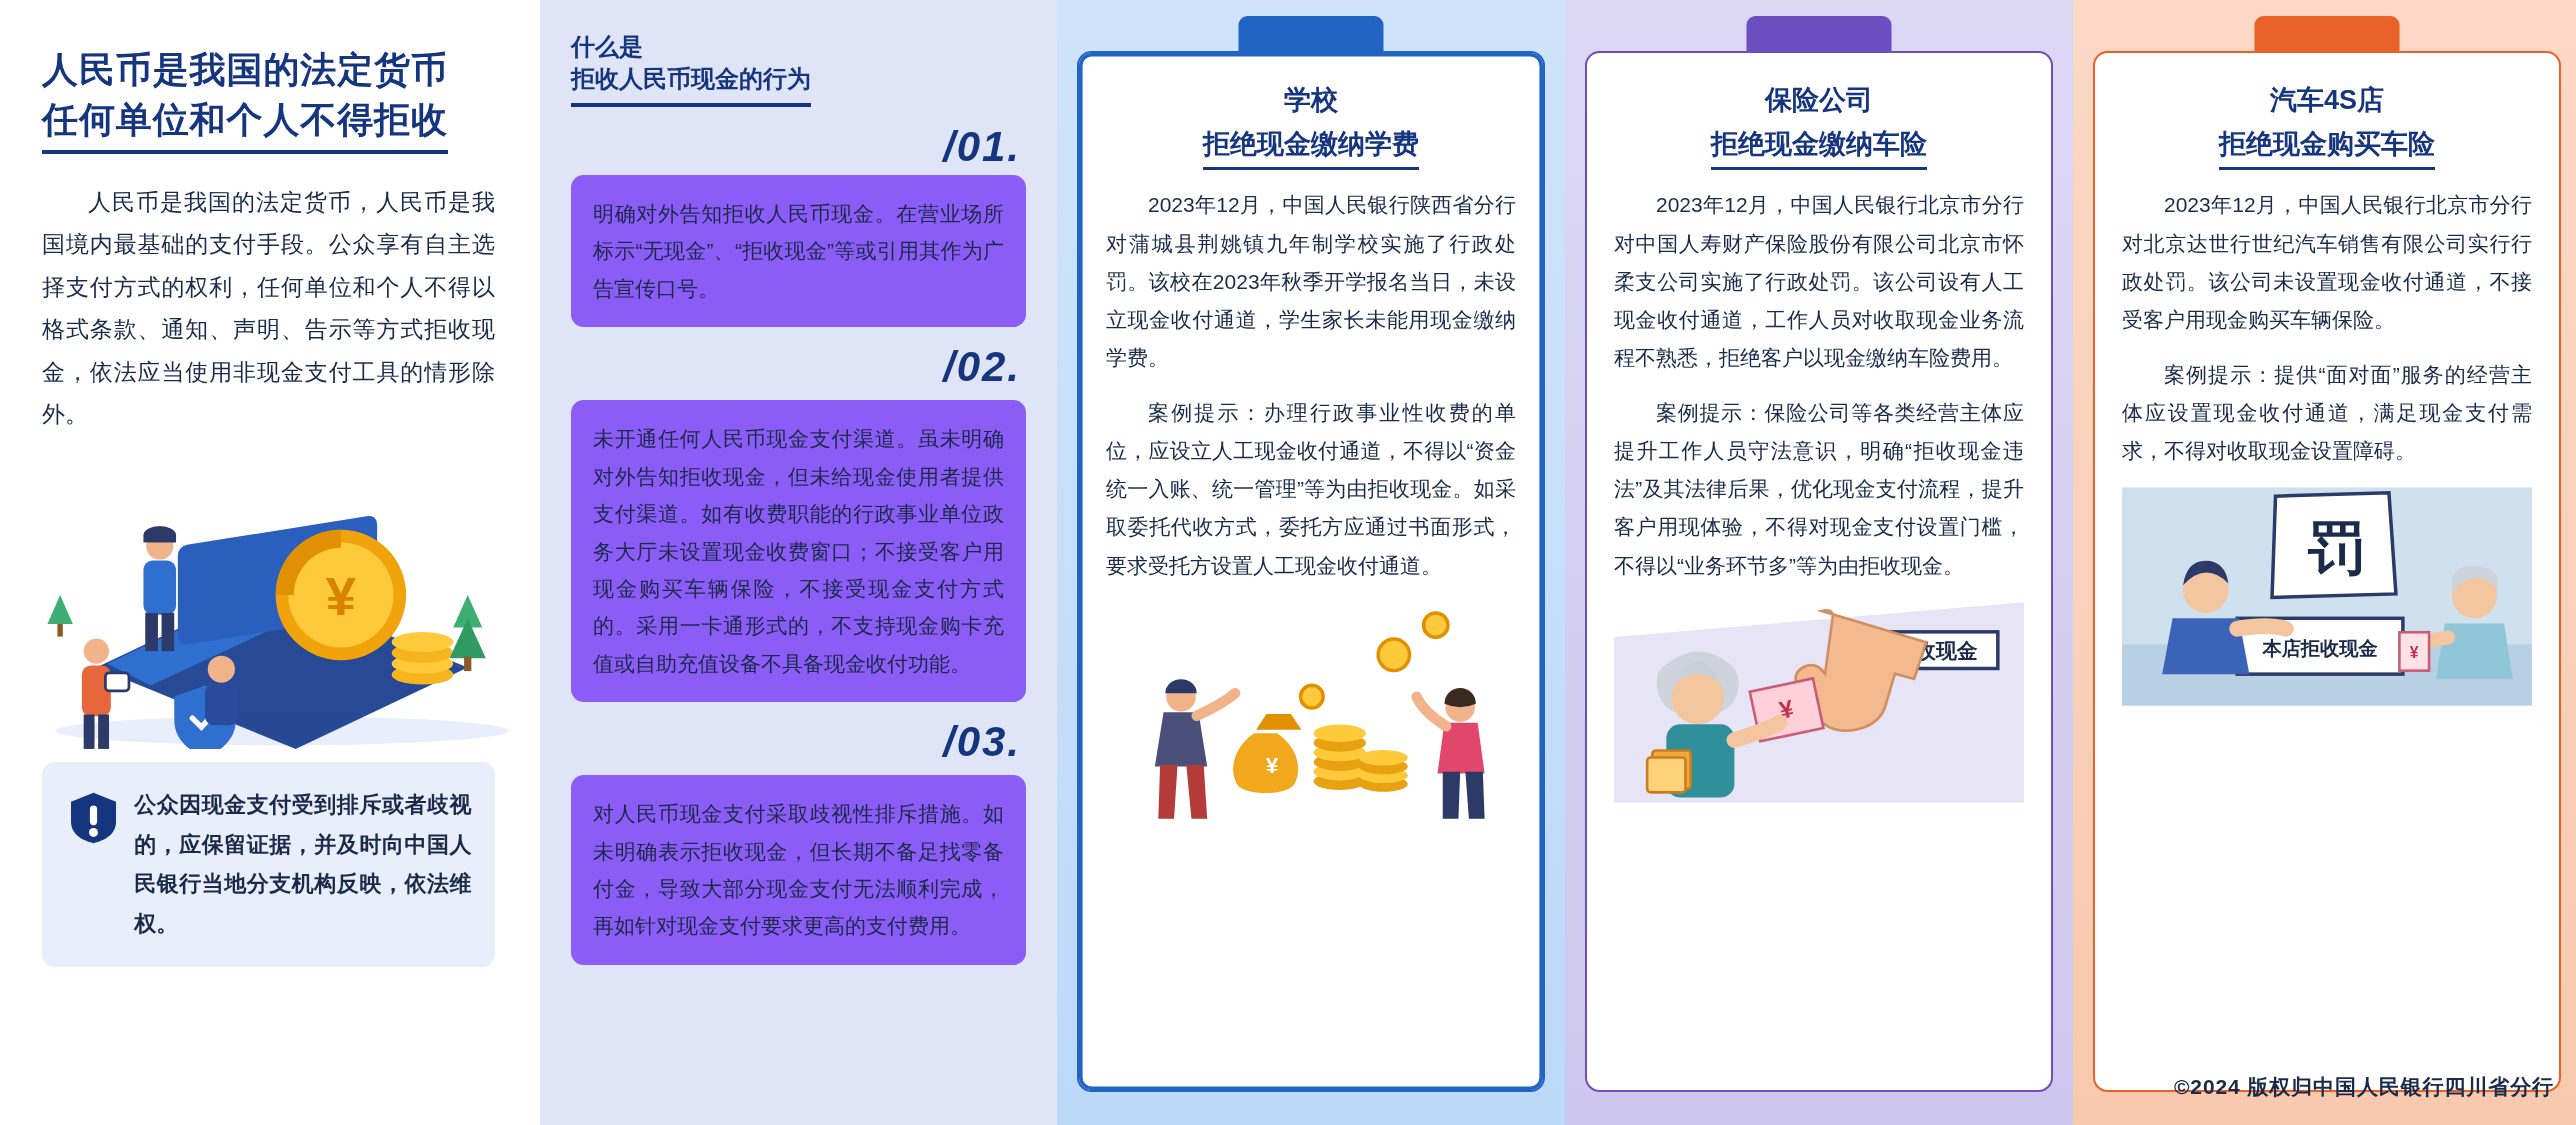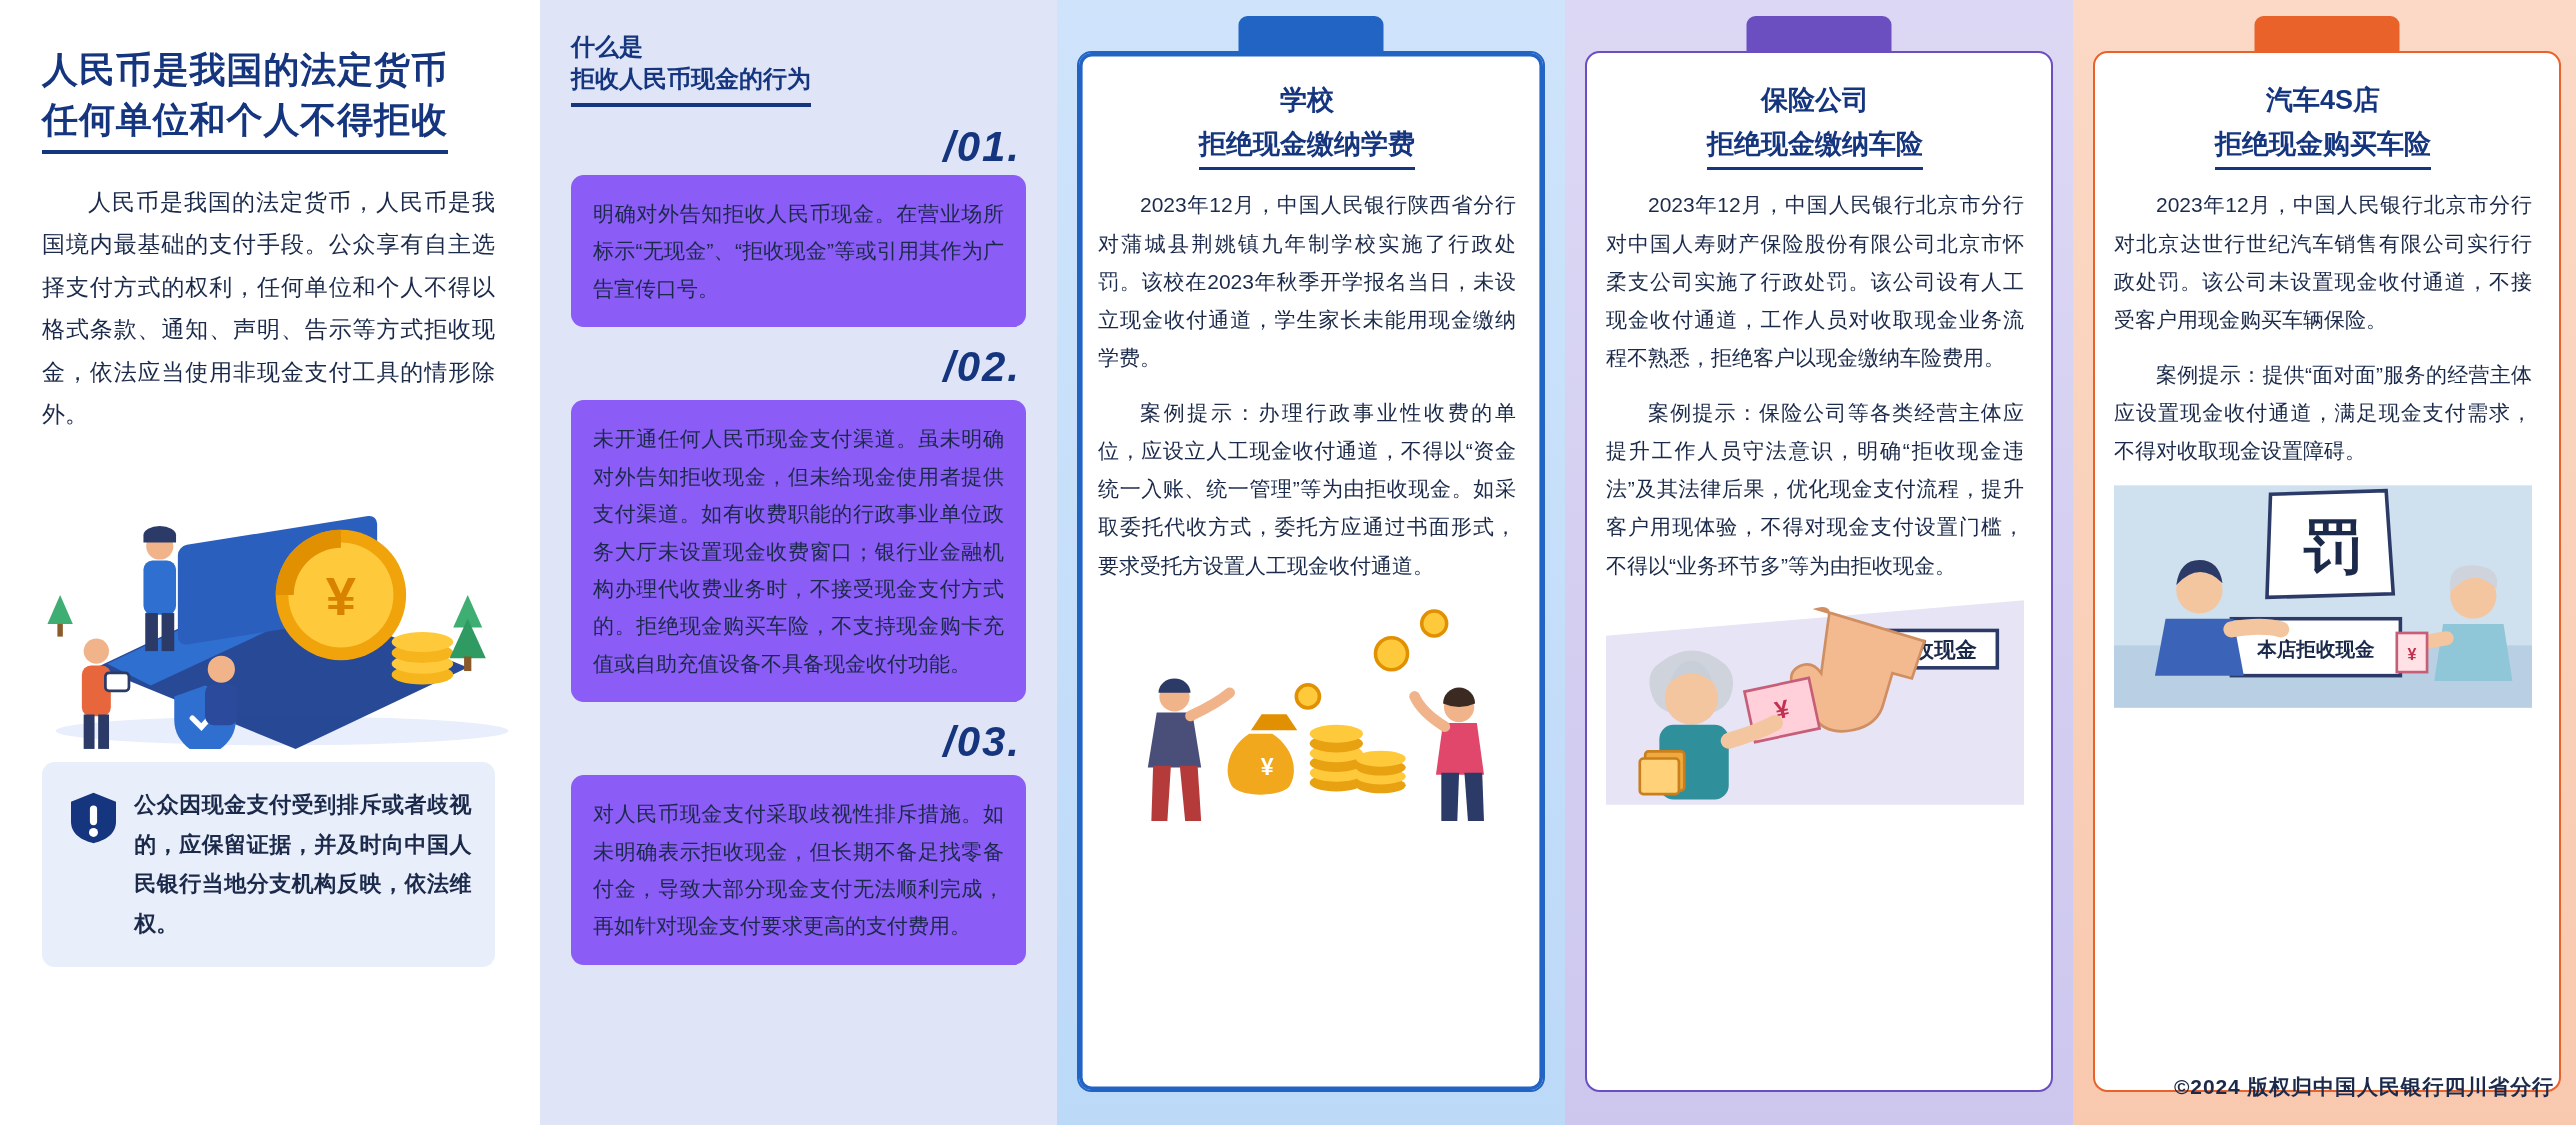--- a/index.html
+++ b/index.html
@@ -135,21 +135,21 @@
   .c3 .tab { background:#2264c4; }
   .c4 .tab { background:#6b4fc0; }
   .c5 .tab { background:#e8622a; }
 
   .inner {
     position: relative;
     margin-top: 25.4px;
     background: #ffffff;
     border-radius: 14.5px;
     height: calc(100% - 33px);
-    padding: 27px 27px 18px 19px;
+    padding: 27px 27px 18px 27px;
     border: 2.7px solid rgba(255,255,255,0.9);
     overflow: hidden;
   }
   .c3 .inner { box-shadow: 0 0 0 3.6px #2264c4 inset; border-color:#2264c4; }
   .c4 .inner { border-color:#6b4fc0; }
   .c5 .inner { border-color:#e8622a; }
 
   .inner-head {
     text-align: center;
     font-size: 27px;
@@ -263,21 +263,21 @@
   <div class="col2">
     <div class="c2-title">
       <span class="line">什么是</span>
       <span class="line">拒收人民币现金的行为</span>
     </div>
 
     <div class="num">/01.</div>
     <div class="card first">明确对外告知拒收人民币现金。在营业场所标示“无现金”、“拒收现金”等或引用其作为广告宣传口号。</div>
 
     <div class="num">/02.</div>
-    <div class="card">未开通任何人民币现金支付渠道。虽未明确对外告知拒收现金，但未给现金使用者提供支付渠道。如有收费职能的行政事业单位政务大厅未设置现金收费窗口；银行业金融机构办理代收费业务时，不接受现金支付方式的。拒绝现金购买车险，不支持现金购卡充值或自助充值设备不具备现金收付功能。</div>
+    <div class="card">未开通任何人民币现金支付渠道。虽未明确对外告知拒收现金，但未给现金使用者提供支付渠道。如有收费职能的行政事业单位政务大厅未设置现金收费窗口；不接受客户用现金购买车辆保险，不接受现金支付方式的。采用一卡通形式的，不支持现金购卡充值或自助充值设备不具备现金收付功能。</div>
 
     <div class="num">/03.</div>
     <div class="card">对人民币现金支付采取歧视性排斥措施。如未明确表示拒收现金，但长期不备足找零备付金，导致大部分现金支付无法顺利完成，再如针对现金支付要求更高的支付费用。</div>
   </div>
 
   <div class="colcard c3">
     <div class="tab"></div>
     <div class="inner">
       <div class="inner-head">
         <div>学校</div>

